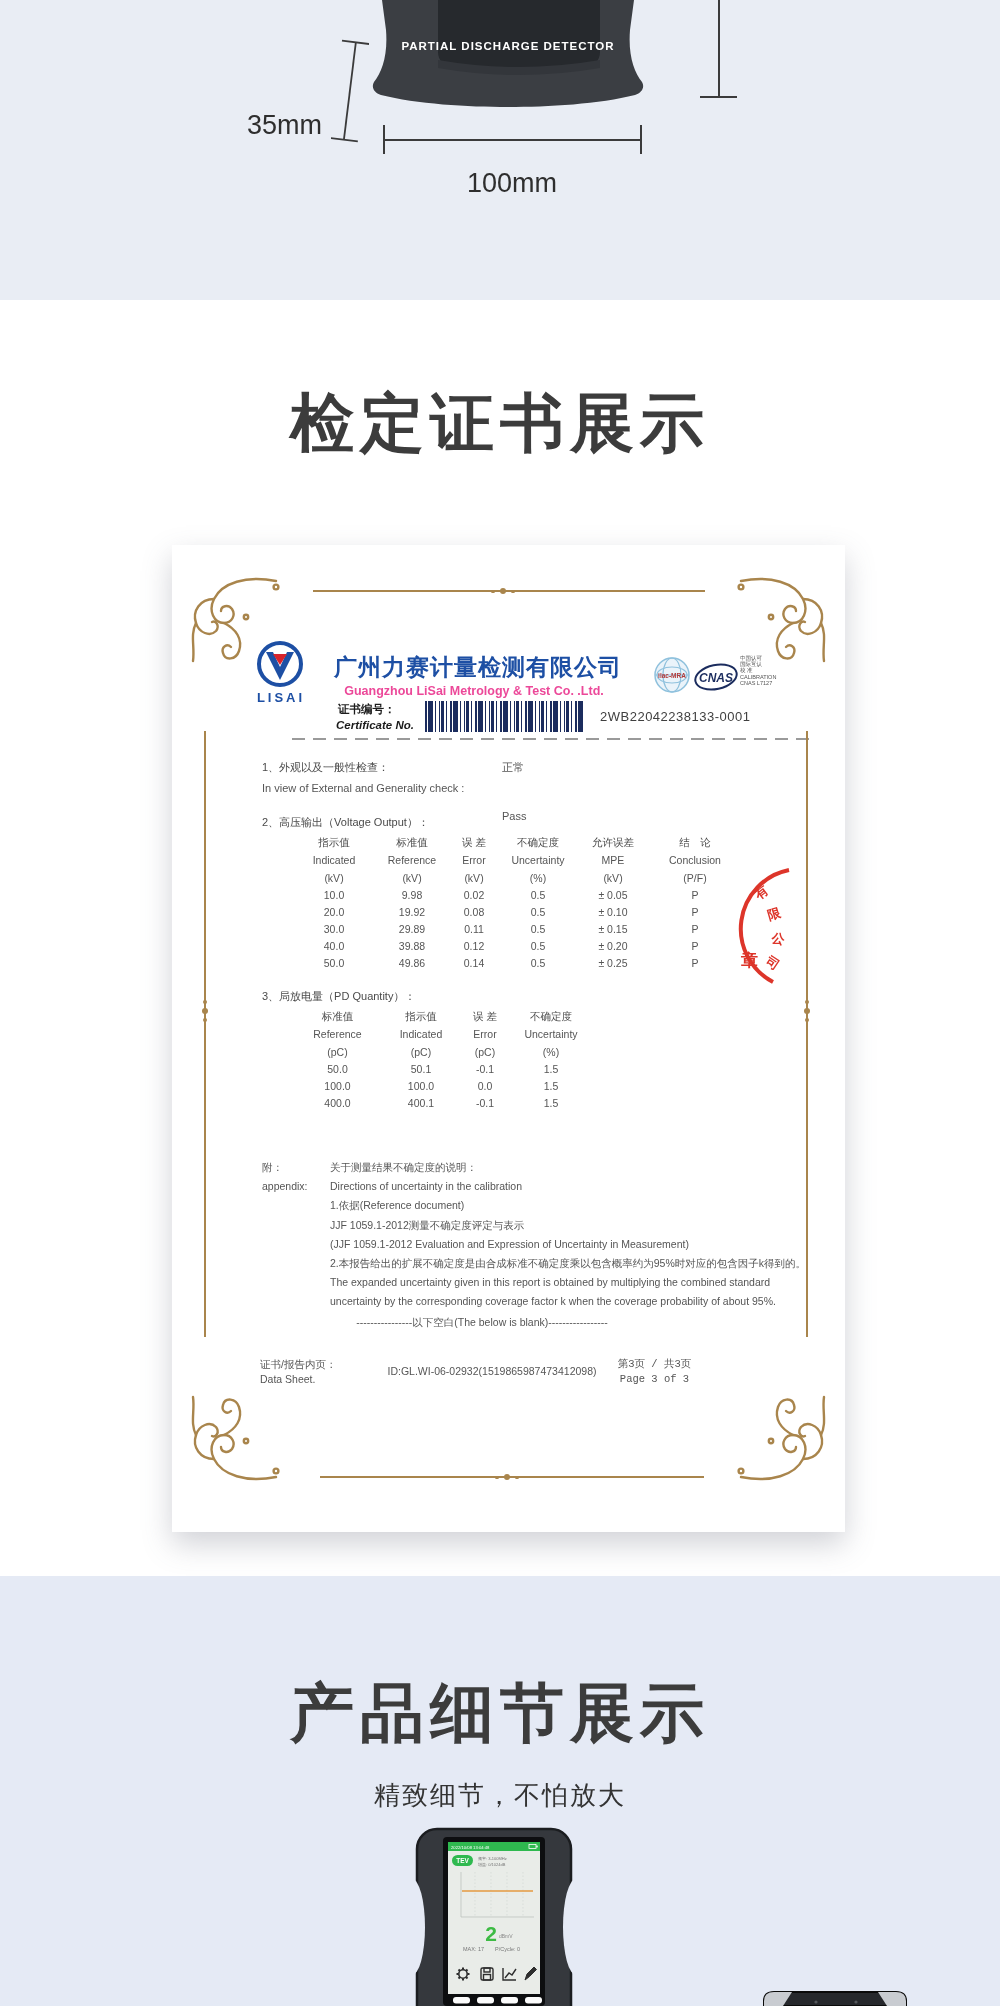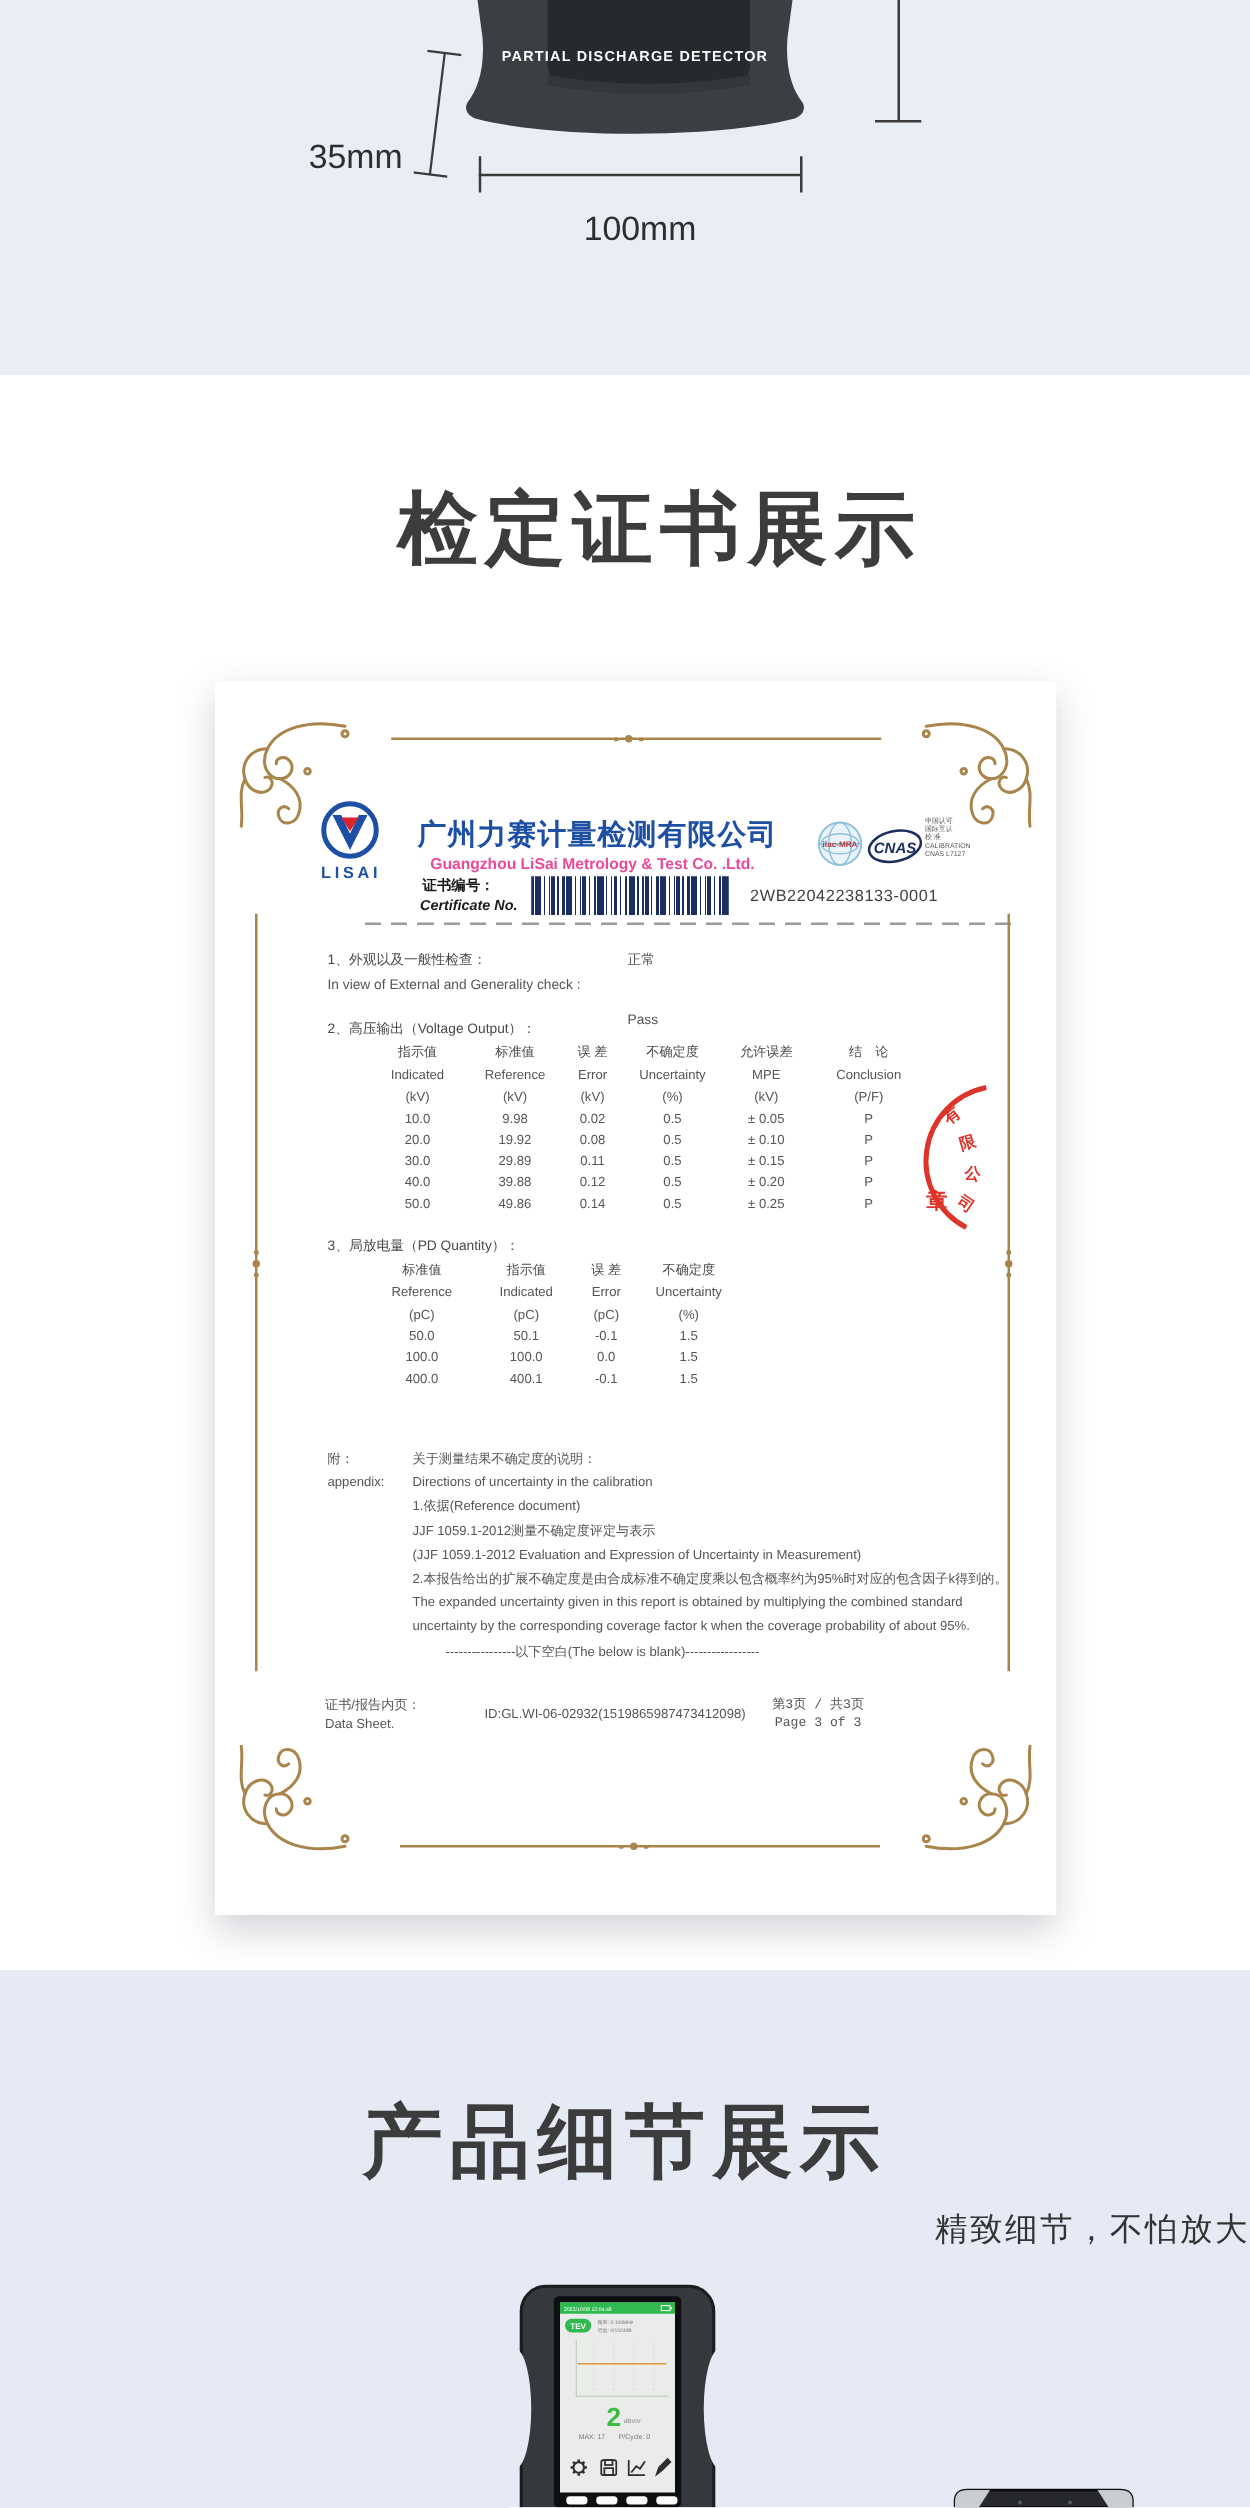--- a/index.html
+++ b/index.html
@@ -1,28 +1,28 @@
 <!DOCTYPE html>
 <html><head>
 <meta charset="utf-8">
 <style>
   html,body{margin:0;padding:0;background:#fff;}
   *{box-sizing:border-box;}
   body{font-family:"Liberation Sans","DejaVu Sans",sans-serif;}
-  #page{position:relative;width:1000px;height:2006px;overflow:hidden;background:#fff;margin:0 auto;padding-left:28px;}
+  #page{position:relative;width:1000px;height:2006px;overflow:hidden;background:#fff;margin:0 auto;}
   .abs{position:absolute;}
 
   
   .sec-top{position:absolute;left:0;top:0;width:1000px;height:300px;background:#e9edf4;}
   .dim{background:#3b3b3b;}
   .dim-label{color:#2e2e2e;font-size:27px;}
 
   
   .big-heading{width:1000px;text-align:center;font-size:64px;font-weight:700;color:#3c3c3c;letter-spacing:6px;}
-  .sub-heading{width:1000px;text-align:right;font-size:26px;font-weight:500;color:#333;letter-spacing:2px;}
+  .sub-heading{width:1000px;text-align:center;font-size:26px;font-weight:500;color:#333;letter-spacing:2px;margin-top:12px;}
 
   
   .cert{position:absolute;left:172px;top:545px;width:673px;height:987px;background:#fff;
         box-shadow:0 12px 28px rgba(90,95,110,.28);overflow:hidden;color:#4e4e4e;}
   .goldline-h{height:2px;background:#a9854c;}
   .goldline-v{width:2px;background:#a9854c;}
   .orn-dot{position:absolute;border-radius:50%;background:#a9854c;}
   .company-cn{font-size:23px;font-weight:700;color:#1d4fa4;letter-spacing:1px;}
   .company-en{font-size:12.5px;font-weight:700;color:#ec4899;}
   .logo-word{font-size:13px;font-weight:700;color:#1d4fa4;letter-spacing:3px;}

